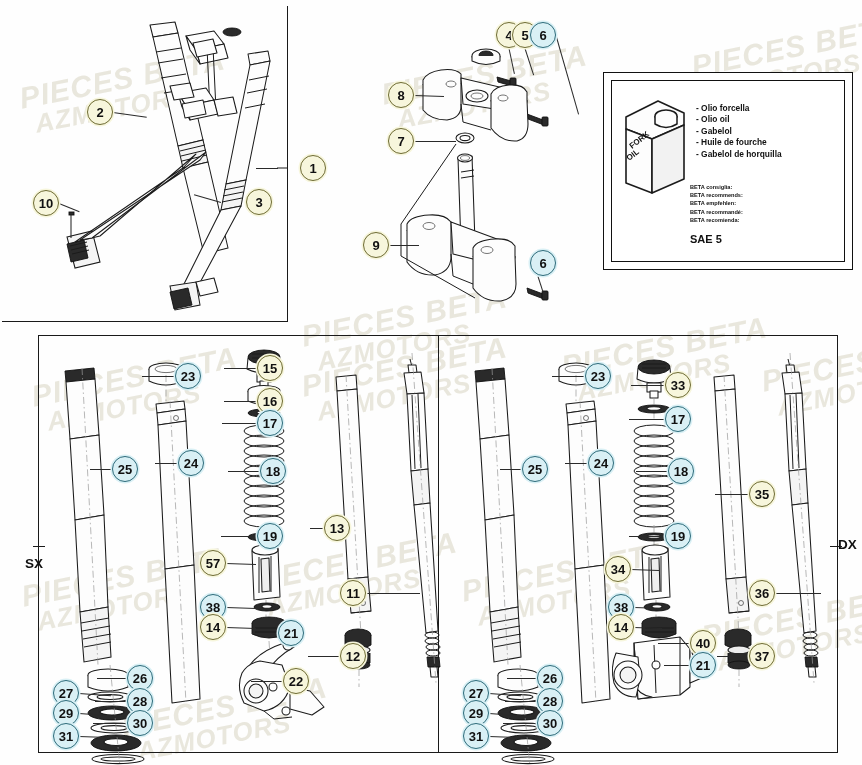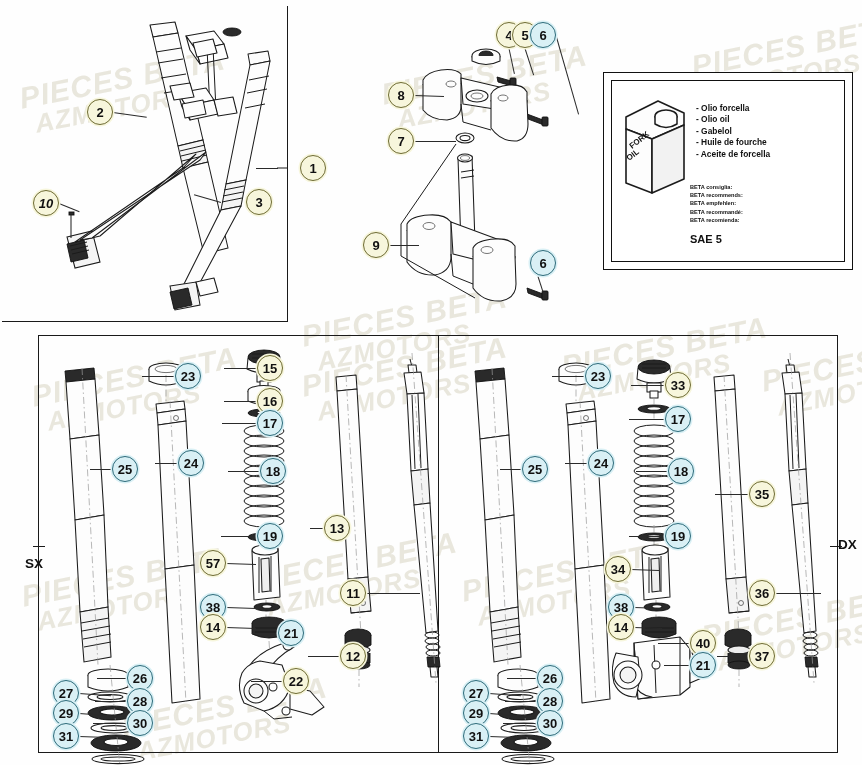--- a/index.html
+++ b/index.html
@@ -230,21 +230,21 @@
         <path class="pt" d="M35 21 L35 29 Q46 36 57 29 L57 21" style="stroke-width:1.5;"></path>
         <text x="12" y="54" transform="rotate(-38 12 54)" style="font:bold 8px 'Liberation Sans',sans-serif;fill:#111;">FORK</text>
         <text x="9" y="66" transform="rotate(-38 9 66)" style="font:bold 8px 'Liberation Sans',sans-serif;fill:#111;">OIL</text>
       </svg>
 
       <div class="oil-list">
         <div>- Olio forcella</div>
         <div>- Olio oil</div>
         <div>- Gabelol</div>
         <div>- Huile de fourche</div>
-        <div>- Aceite de forcella</div>
+        <div>- Gabelol de horquilla</div>
       </div>
 
       <div class="beta-list">
         <div>BETA consiglia:</div>
         <div>BETA recommends:</div>
         <div>BETA empfehlen:</div>
         <div>BETA recommandé:</div>
         <div>BETA recomienda:</div>
       </div>
 
@@ -559,21 +559,21 @@
   </svg>
 
   <div id="callout-layer">
       <div class="lead" style="left: 113px; top: 112px; width: 34px; transform: rotate(8deg);"></div>
       <div class="cal y" style="left: 87px; top: 99px;">2</div>
       <div class="lead" style="left: 278px; top: 168px; width: 22px; transform: rotate(180deg);"></div>
       <div class="cal y" style="left: 300px; top: 155px;">1</div>
       <div class="lead" style="left: 221px; top: 202px; width: 28px; transform: rotate(196deg);"></div>
       <div class="cal y" style="left: 246px; top: 189px;">3</div>
       <div class="lead" style="left: 59px; top: 203px; width: 22px; transform: rotate(22deg);"></div>
-      <div class="cal y" style="left: 33px; top: 190px; font-style: italic;">10</div>
+      <div class="cal y" style="left: 33px; top: 190px;">10</div>
       <div class="lead" style="left: 509px; top: 48px; width: 26px; transform: rotate(78deg);"></div>
       <div class="cal y" style="left: 496px; top: 22px;">4</div>
       <div class="lead" style="left: 525px; top: 48px; width: 28px; transform: rotate(72deg);"></div>
       <div class="cal y" style="left: 512px; top: 22px;">5</div>
       <div class="lead" style="left: 556px; top: 35px; width: 82px; transform: rotate(74deg);"></div>
       <div class="cal c" style="left: 530px; top: 22px;">6</div>
       <div class="lead" style="left: 414px; top: 95px; width: 30px; transform: rotate(2deg);"></div>
       <div class="cal y" style="left: 388px; top: 82px;">8</div>
       <div class="lead" style="left: 414px; top: 141px; width: 42px; transform: rotate(0deg);"></div>
       <div class="cal y" style="left: 388px; top: 128px;">7</div>

